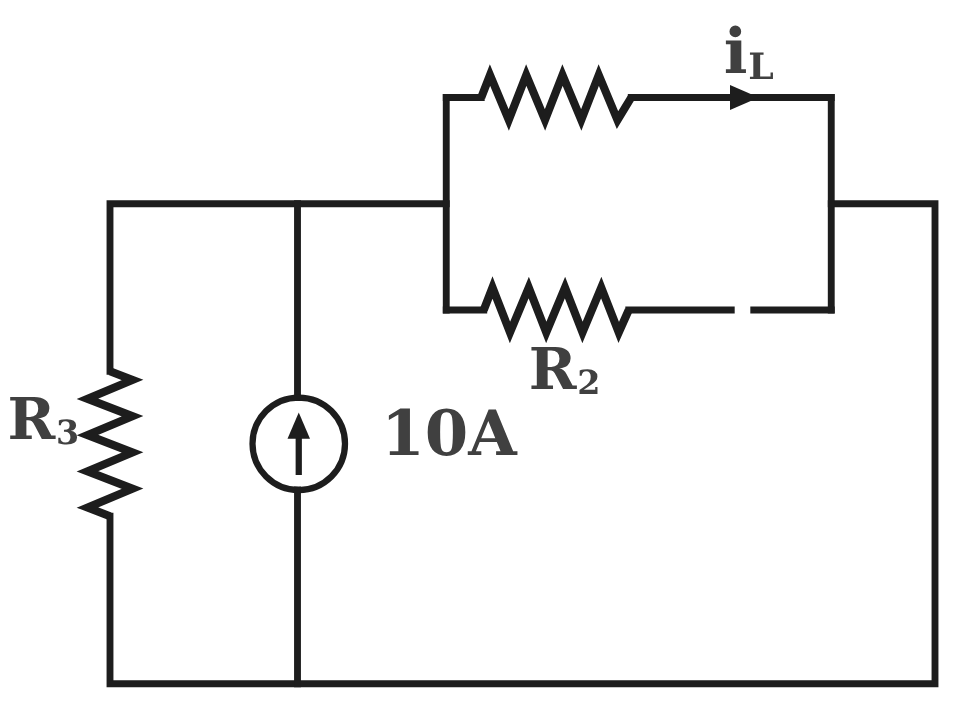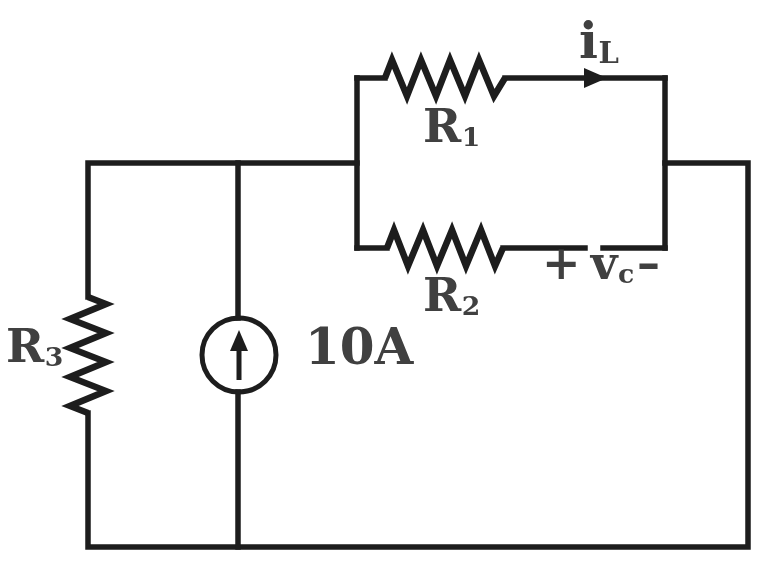--- a/index.html
+++ b/index.html
@@ -101,37 +101,31 @@
     <path class="zigzag" d="M385 78 L392 60 L407 96 L421 60 L436 96 L450 60 L465 96 L479 60 L494 96 L505 78"></path>
     <path class="wire" d="M505 78 L665 78"></path>
     <polygon class="arrow-head" points="584,68 584,88 607,78"></polygon>
 
     <path class="wire" d="M357 248 L387 248"></path>
     <path class="zigzag" d="M387 248 L394 230 L408 266 L423 230 L437 266 L452 230 L466 266 L481 230 L495 266 L503 248"></path>
     <path class="wire" d="M503 248 L585 248"></path>
     <path class="wire" d="M603 248 L665 248"></path>
   </svg>
 
-  <div class="lbl lbl-r" style="left:423px; top:103px;">
-    <span>R</span><span class="sub">1</span>
-  </div>
 
   <div class="lbl lbl-r" style="left:423px; top:272px;">
     <span>R</span><span class="sub">2</span>
   </div>
 
-  <div class="lbl lbl-r" style="left:6px; top:323px;">
+  <div class="lbl lbl-r" style="left:6px; top:312px;">
     <span>R</span><span class="sub">3</span>
   </div>
 
   <div class="lbl lbl-ia" style="left:285px; top:322px;margin-left:20px;">
     <span>10A</span>
   </div>
 
   <div class="lbl lbl-il" style="left:579px; top:16px;">
     <span>i</span><span class="sub">L</span>
   </div>
 
-  <div class="lbl lbl-vc" style="left:542px; top:240px;">
-    <span class="plus">+</span><span>v</span><span class="sub">c</span><span class="minus">–</span>
-  </div>
 
 </div>
 
 </body></html>

